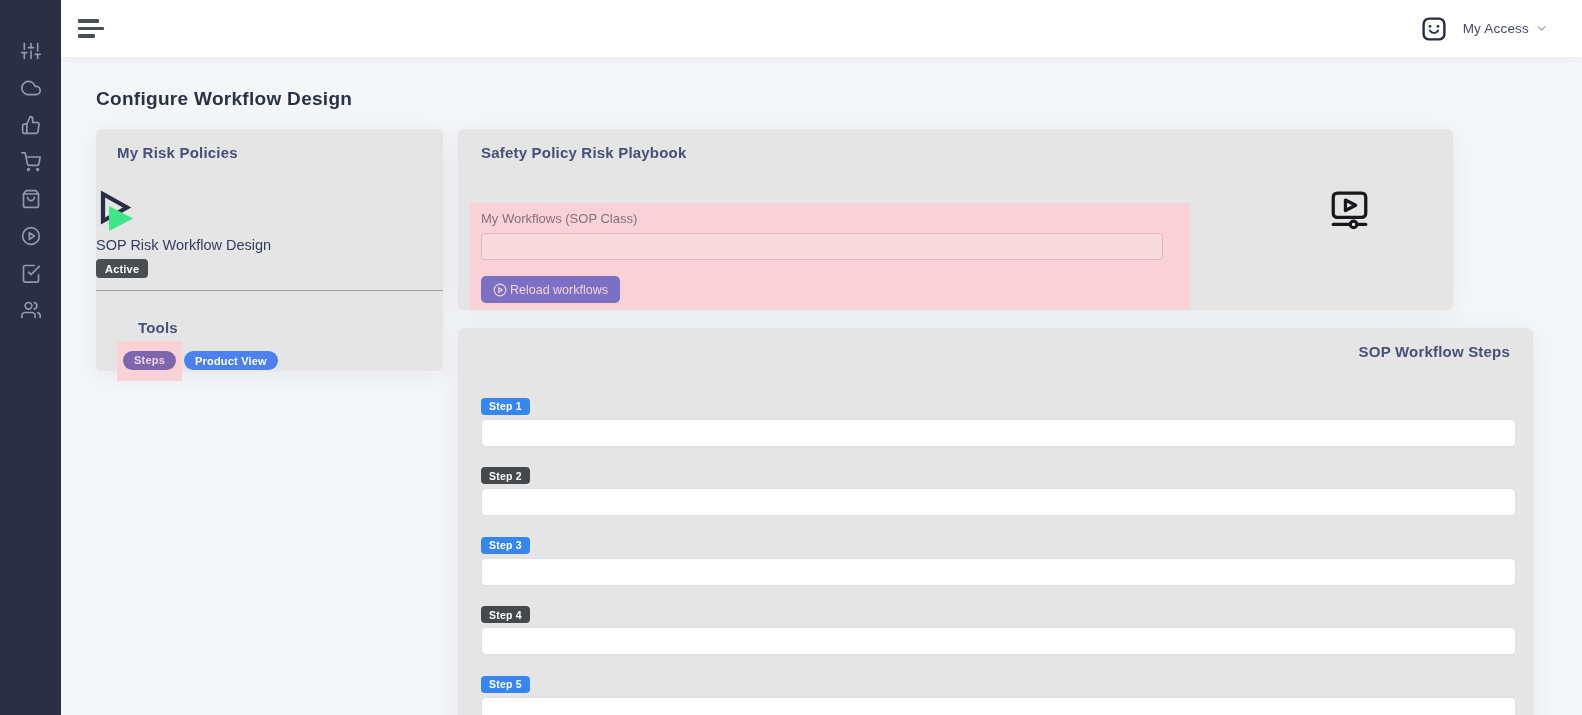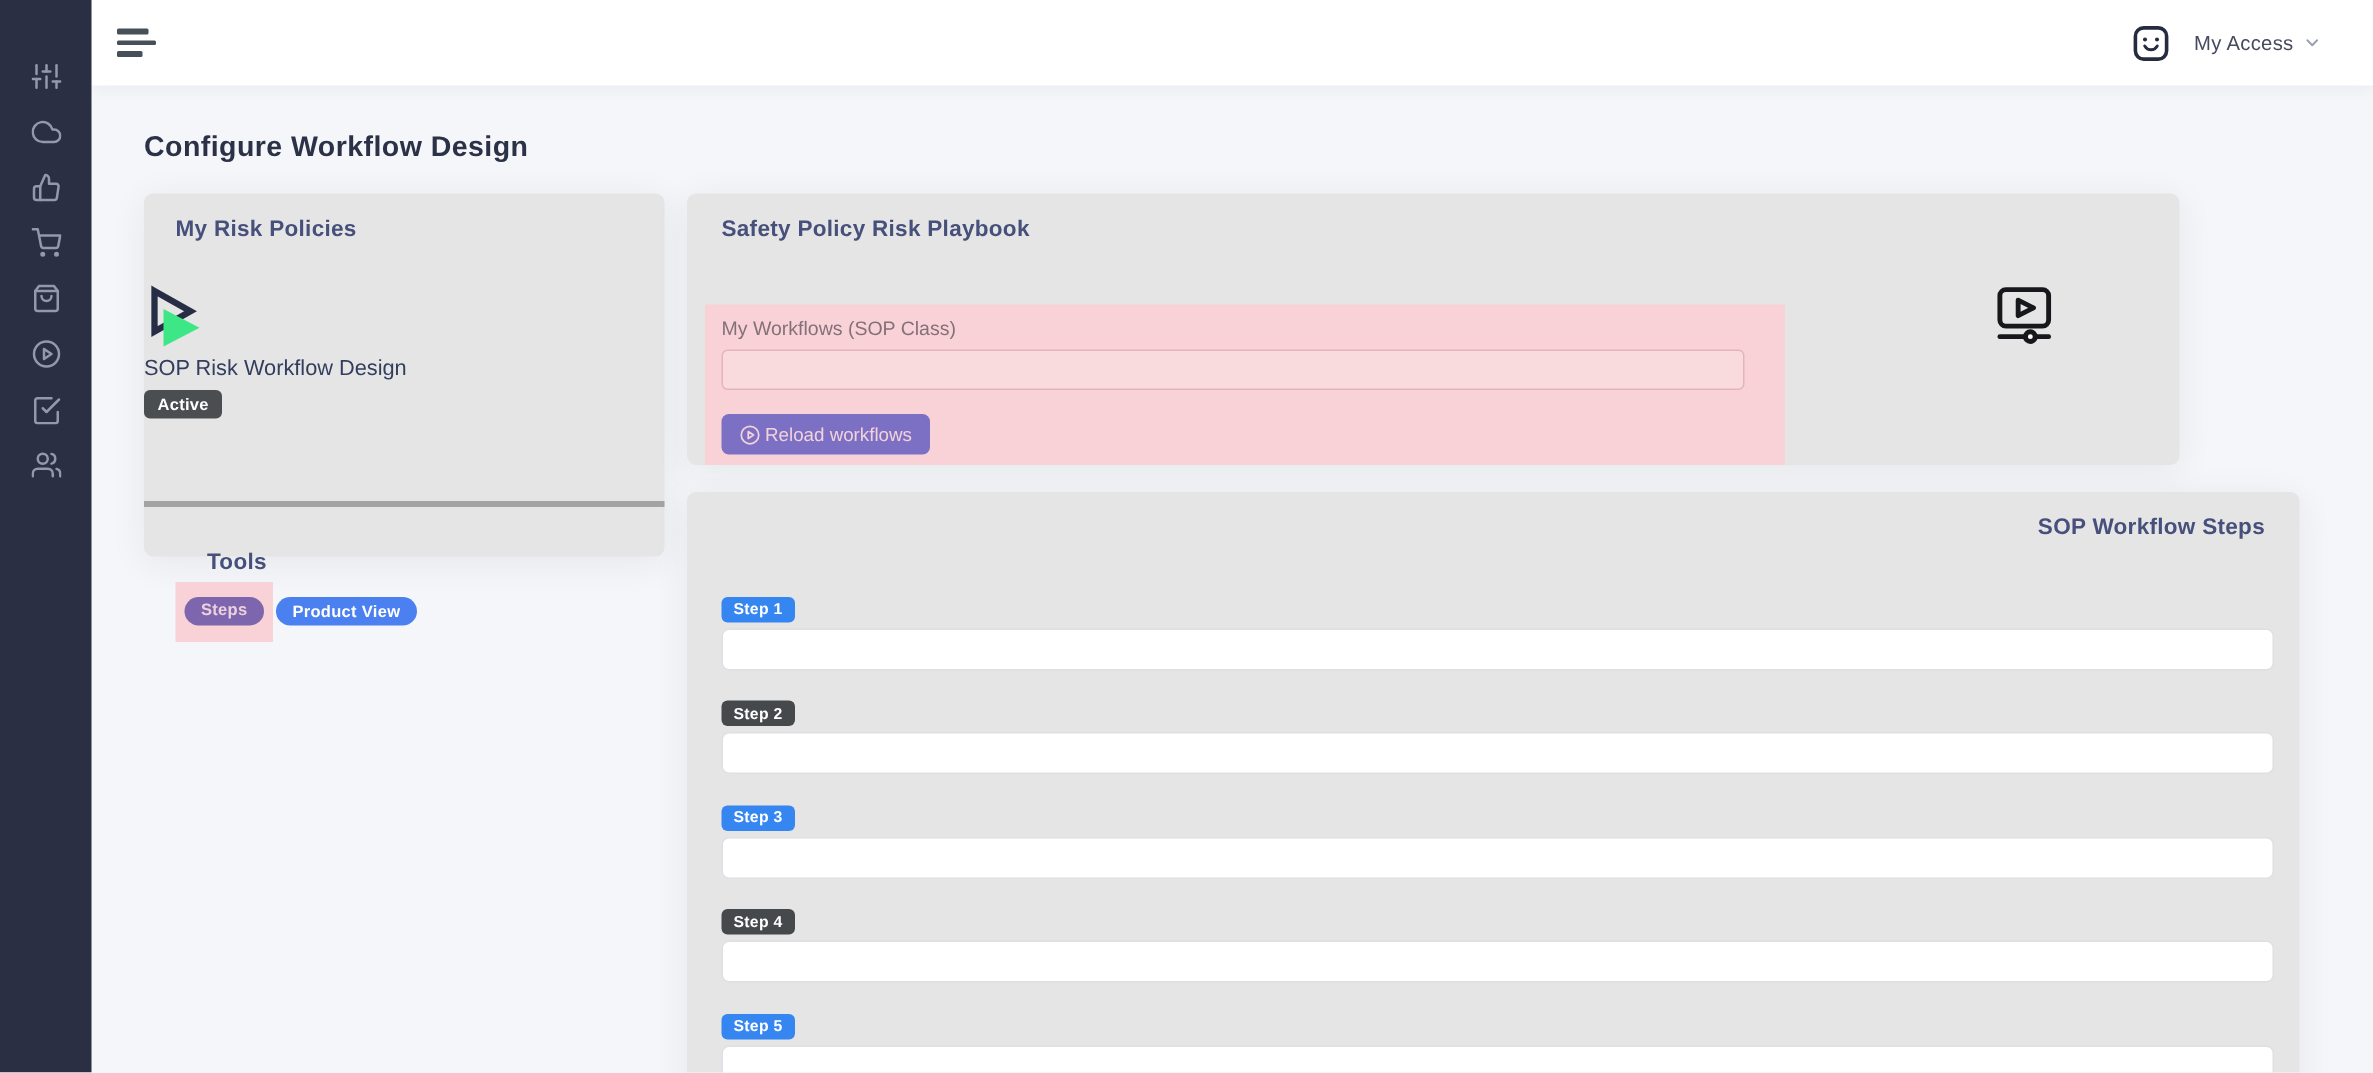--- a/index.html
+++ b/index.html
@@ -35,22 +35,22 @@
   .card-title { font-size:15px; font-weight:600; color:#46507a; letter-spacing:.2px; }
 
   
   #card-risk { left:35px; top:72px; width:347px; height:242px; }
   #card-risk .card-title { padding:15px 21px 0; }
   .risk-body { text-align:left; padding-top:29px; }
   .risk-logo { display:inline-block; }
   .risk-name { font-size:14.5px; font-weight:500; color:#333e5e; margin-top:1px; }
   .status-badge { display:inline-block; margin-top:6px; background:#4a4e51; color:#fff;
                   font-size:11px; font-weight:700; padding:3.5px 9px; border-radius:4px; letter-spacing:.2px; }
-  .tools-section { position:absolute; left:0; right:0; top:161px; border-top:4px solid #a3a3a3;
-                   padding:13px 21px 0;margin-top:44px; }
+  .tools-section { position:absolute; left:0; right:0; top:161px; border-top:1px solid #a3a3a3;
+                   padding:13px 21px 0; }
   .tools-row { display:flex; align-items:center; margin-top:5px; }
   .pill-btn { border:none; font-family:inherit; font-size:11px; font-weight:700; color:#fff;
               padding:3.5px 11px; border-radius:10px; cursor:pointer; letter-spacing:.2px; }
   .attach-highlight { background:#f8d2d6; padding:9px 6px 11px; display:inline-block; }
   .btn-attach { background:#7d66ad; color:#ecd2dd; }
   .btn-product { background:#4a80f0; margin-left:2px; }
 
   
   #card-playbook { left:397px; top:72px; width:995px; height:181px; }
   #card-playbook .card-title { padding:15px 23px 0; }

